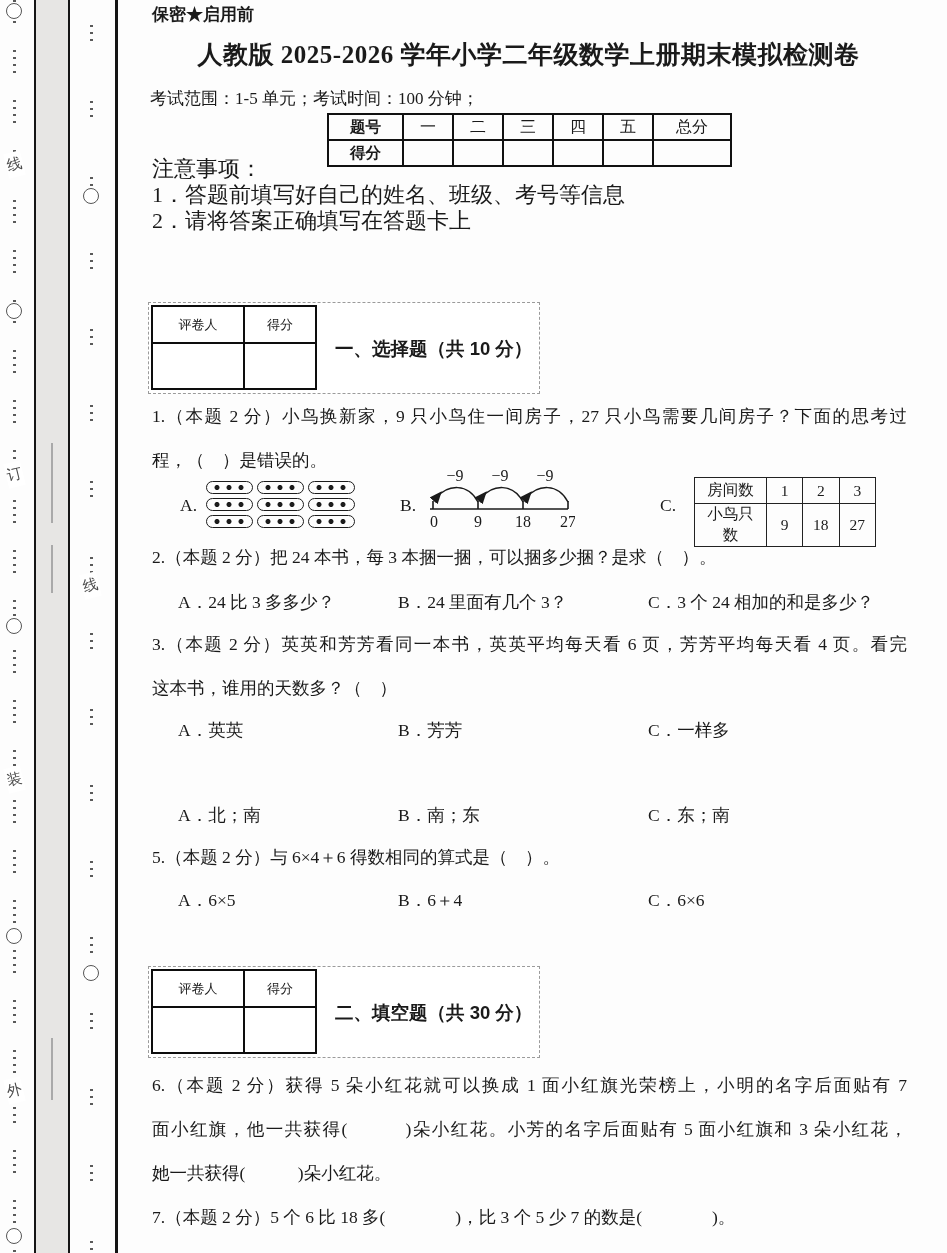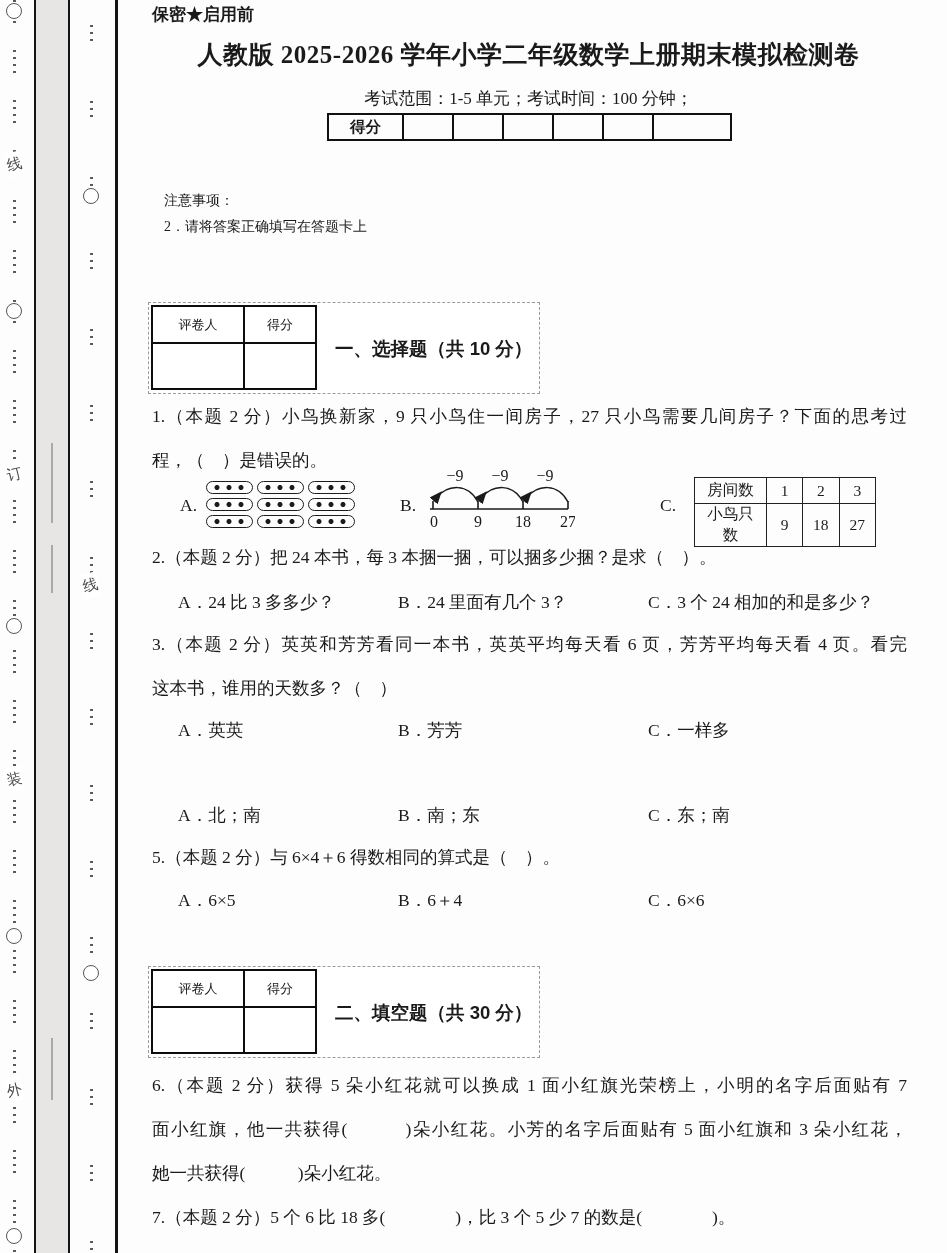--- a/index.html
+++ b/index.html
@@ -26,28 +26,28 @@
     padding:3px 1px; transform:rotate(-14deg); }
   .strip { position:absolute; left:34px; top:0; bottom:0; width:36px; background:#e7e6e4;
     border-left:2.5px solid #151515; border-right:2.5px solid #151515; }
   .strip-mark { position:absolute; left:15px; width:1.5px; background:#9a9a9a; opacity:.8; }
   .vrule { position:absolute; left:115px; top:0; bottom:0; width:2.5px; background:#141414; }
   
   .secrecy { position:absolute; left:152px; top:3px; font-size:17px; font-weight:bold;
     font-family:Liberation Serif, serif; }
   .title { position:absolute; left:150px; top:38px; width:757px; text-align:center;
     font-size:25px; font-weight:bold; letter-spacing:.5px; }
-  .exam-info { position:absolute; left:150px; top:87px; width:757px; text-align:center; font-size:17px; }
+  .exam-info { position:absolute; left:150px; top:87px; width:757px; font-size:17px; }
   table { border-collapse:collapse; }
   .score-table { position:absolute; left:327px; top:113px; }
   .score-table td { border:2.2px solid #111; height:26px; text-align:center; font-size:16px; }
   .score-table .lbl { font-weight:bold; font-family:"Liberation Sans","DejaVu Sans",sans-serif; font-size:15.5px; }
   .score-table .c0 { width:75px; } .score-table .c { width:50px; } .score-table .cz { width:78px; }
   
-  .notice { position:absolute; left:152px; top:188px; font-size:14px; line-height:26px;margin-left:12px; }
+  .notice { position:absolute; left:152px; top:156px; font-size:22px; line-height:26px; }
   
   .gbox { position:absolute; left:148px; width:392px; height:92px; border:1px dashed #9b9b9b; background:#fff; }
   .gbox .gtable { position:absolute; left:2px; top:2px; }
   .gbox .gtable td { border:2.6px solid #0d0d0d; text-align:center; font-size:13px; }
   .gbox .gc1 { width:92px; } .gbox .gc2 { width:72px; }
   .gbox .r1 td { height:37px; } .gbox .r2 td { height:46px; }
   .gbox .stitle { position:absolute; left:186px; top:0; height:100%; display:flex; align-items:center;
     font-size:18.5px; font-weight:bold; font-family:"Liberation Sans","DejaVu Sans",sans-serif; }
   
   .qline { position:absolute; left:152px; width:755px; font-size:17.5px; white-space:nowrap; }
@@ -97,34 +97,44 @@
     <div class="strip-mark" style="top:1038px;height:62px"></div>
   </div>
   <div class="vrule"></div>
 
   <div class="secrecy">保密★启用前</div>
   <div class="title">人教版 2025-2026 学年小学二年级数学上册期末模拟检测卷</div>
   <div class="exam-info">考试范围：1-5 单元；考试时间：100 分钟；</div>
 
   <table class="score-table">
     <tbody>
+        <tr>
+      <td class="c0 lbl">题号</td>
+      <td class="c">一</td>
+      <td class="c">二</td>
+      <td class="c">三</td>
+      <td class="c">四</td>
+      <td class="c">五</td>
+      <td class="cz">总分</td>
+    </tr>
     <tr>
       <td class="c0 lbl">得分</td>
       <td class="c"></td>
       <td class="c"></td>
       <td class="c"></td>
       <td class="c"></td>
       <td class="c"></td>
       <td class="cz"></td>
     </tr>
   </tbody>
     </table>
 
   <div class="notice">
     <div>注意事项：</div>
+    <div>1．答题前填写好自己的姓名、班级、考号等信息</div>
     <div>2．请将答案正确填写在答题卡上</div>
   </div>
 
   <div class="gbox" style="top:302px">
     <table class="gtable">
       <tbody>
           <tr class="r1">
         <td class="gc1">评卷人</td>
         <td class="gc2">得分</td>
       </tr>

